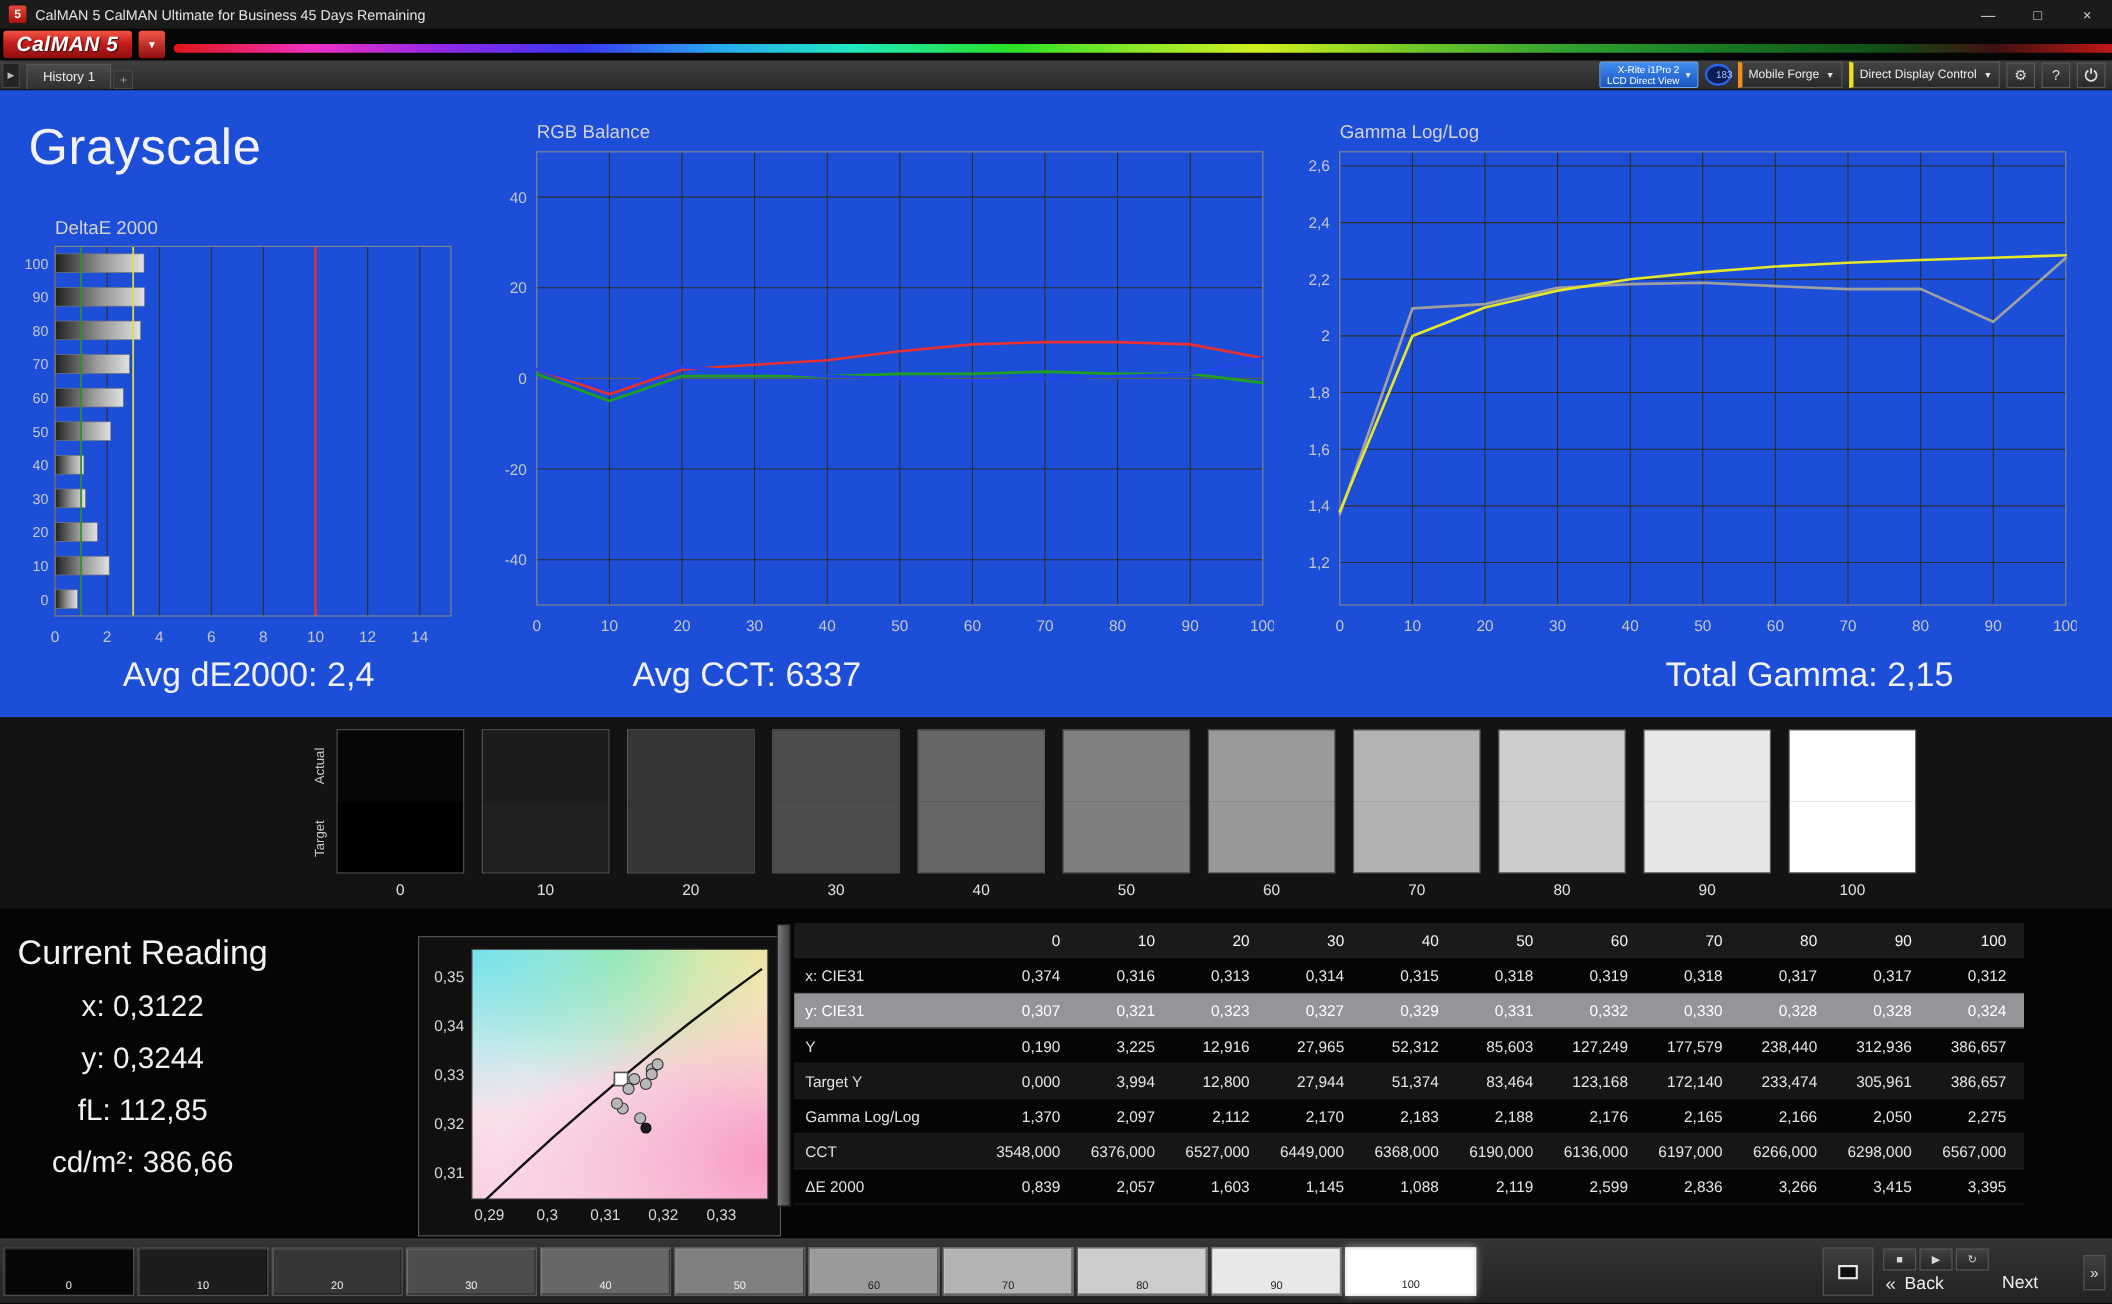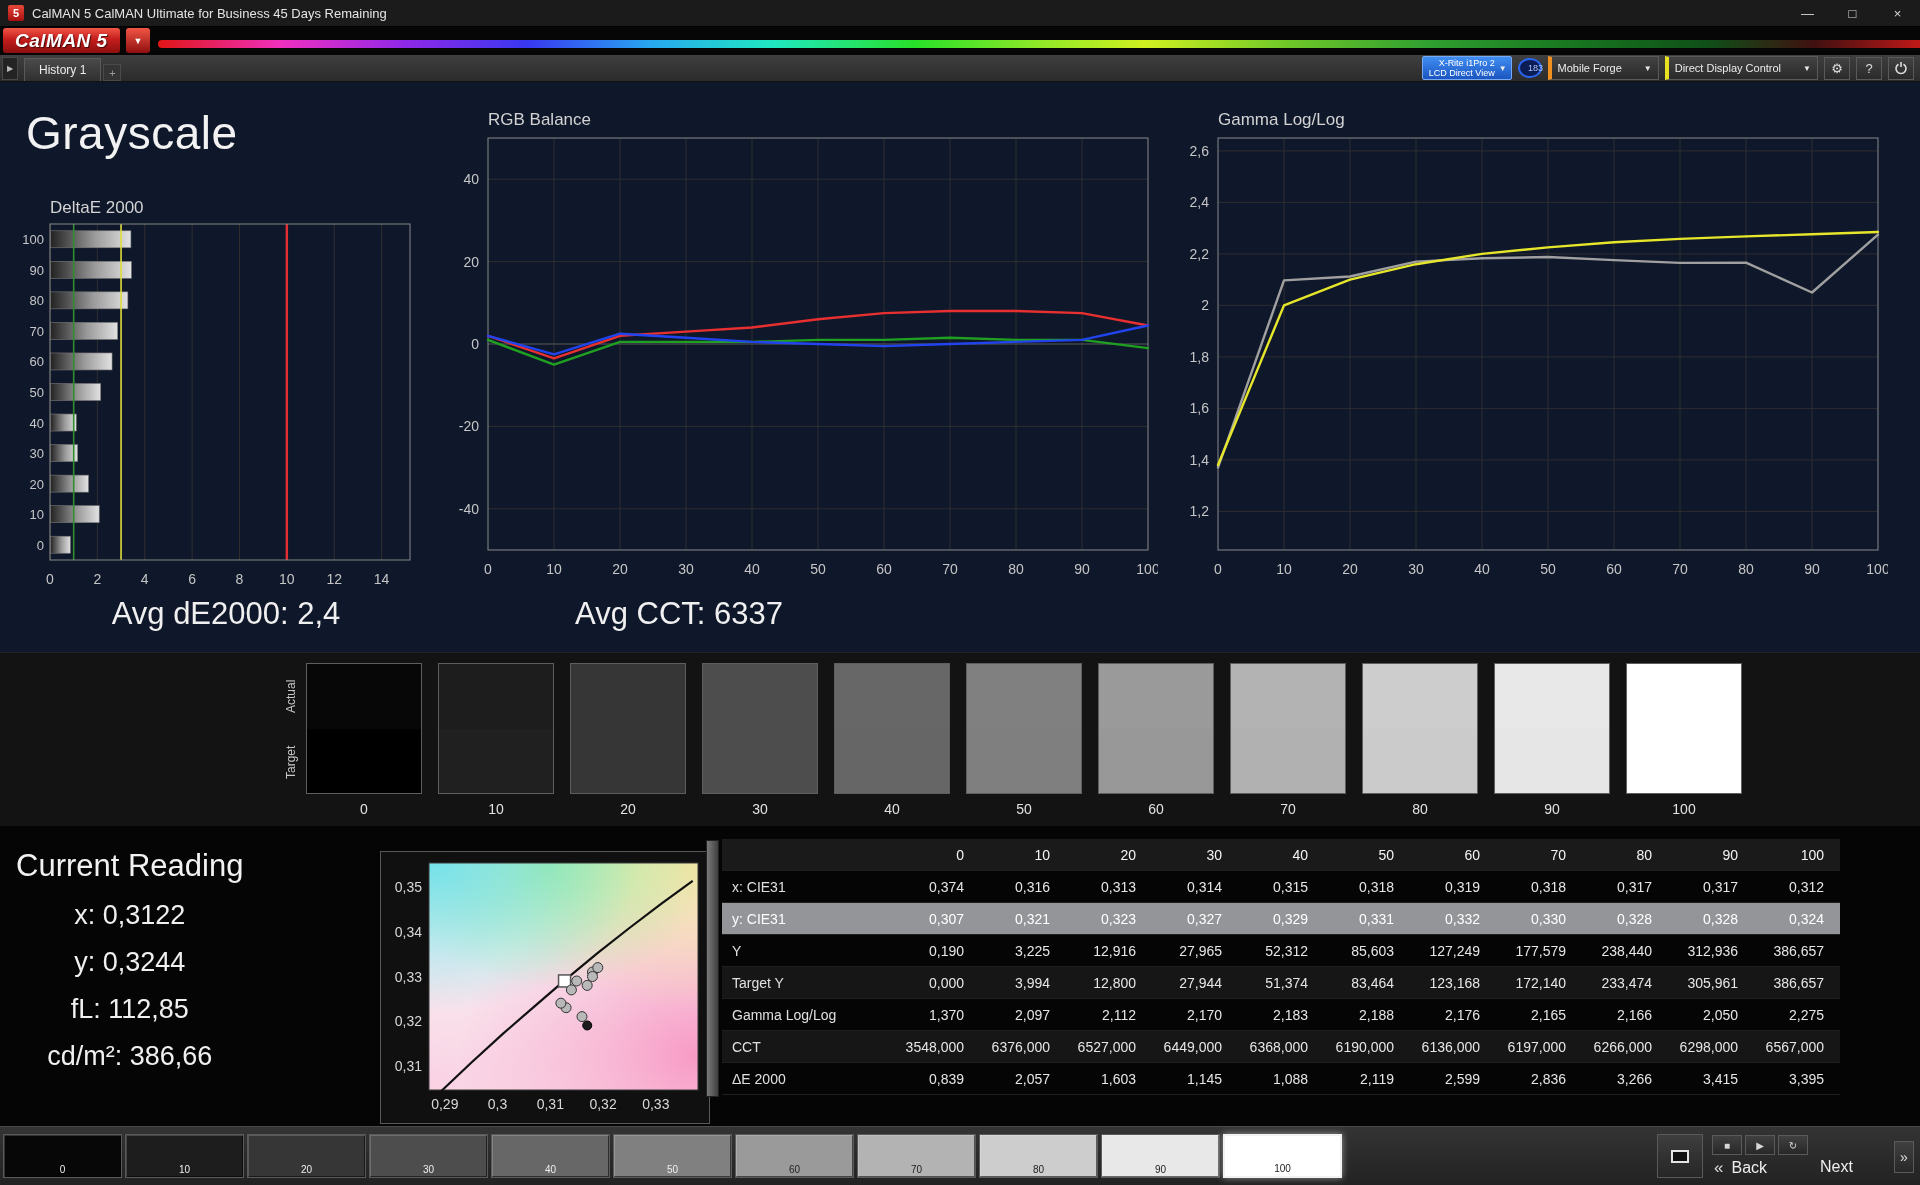--- a/index.html
+++ b/index.html
@@ -24,25 +24,25 @@
 .toolbarrow{position:absolute;left:0;top:55px;width:100%;height:27px;background:linear-gradient(#3f3f3f,#2b2b2b);border-bottom:1px solid #121212;display:flex;align-items:center;}
 .tb-expander{width:16px;height:23px;margin-left:2px;background:#232323;border:1px solid #484848;color:#bbb;font-size:8px;display:flex;align-items:center;justify-content:center;cursor:pointer;}
 .history-tab{align-self:flex-end;height:23px;margin-left:6px;padding:0 14px;background:linear-gradient(#4a4a4a,#303030);border:1px solid #5a5a5a;border-bottom:none;font-size:12px;color:#ececec;display:flex;align-items:center;cursor:pointer;}
 .tab-plus{align-self:flex-end;margin-left:2px;width:18px;height:17px;background:#343434;border:1px solid #4a4a4a;color:#999;font-size:11px;display:flex;align-items:center;justify-content:center;cursor:pointer;}
 .tb-right{margin-left:auto;display:flex;align-items:center;gap:6px;padding-right:6px;}
 .meter-btn{display:flex;align-items:center;background:linear-gradient(#3f8df2,#1b55c0);border:1px solid #77aaf5;border-radius:2px;height:24px;padding:0 4px 0 6px;gap:4px;cursor:pointer;}
 .meter-lines{display:flex;flex-direction:column;line-height:10px;}
 .meter-lines div{font-size:9px;color:#fff;text-align:right;}
 .caret{font-size:8px;color:#e8e8e8;}
 .badge{width:24px;height:20px;border-radius:50%;background:#0c1c55;border:2px solid #2b66f0;color:#aac4ff;font-size:9px;display:flex;align-items:center;justify-content:center;padding-left:12px;}
-.src-btn,.ddc-btn{display:flex;align-items:center;height:24px;background:linear-gradient(#424242,#2a2a2a);border:1px solid #5a5a5a;border-left:4px solid #f09020;padding:0 6px;gap:22px;font-size:11px;color:#ececec;cursor:pointer;}
+.src-btn,.ddc-btn{display:flex;align-items:center;height:24px;background:linear-gradient(#424242,#2a2a2a);border:1px solid #5a5a5a;border-left:4px solid #f09020;padding:0 6px;gap:6px;font-size:11px;color:#ececec;cursor:pointer;}
 .icon-btn{width:26px;height:23px;background:linear-gradient(#424242,#2a2a2a);border:1px solid #5a5a5a;display:flex;align-items:center;justify-content:center;font-size:13px;color:#ddd;cursor:pointer;}
 
 
-.main{position:absolute;left:0;top:82px;width:100%;height:570px;background:#0f172a;text-decoration:underline;}
+.main{position:absolute;left:0;top:82px;width:100%;height:570px;background:#1d4ed8;text-decoration:underline;}
 .page-title{position:absolute;left:26px;top:24px;font-size:46px;font-weight:300;color:#f2f2f2;letter-spacing:.5px;}
 .chart-box{position:absolute;}
 .chart-title{font-size:17px;color:#d2d2d2;text-align:left;height:22px;}
 .deltae{left:12px;top:116px;width:430px;}
 .deltae .chart-title{margin-left:38px;width:360px;}
 .rgb{left:442px;top:28px;width:716px;}
 .rgb .chart-title{margin-left:46px;width:660px;}
 .gamma{left:1172px;top:28px;width:716px;}
 .gamma .chart-title{margin-left:46px;width:660px;}
 .stat{position:absolute;top:514px;width:420px;text-align:center;font-size:31px;font-weight:300;color:#f0f0f0;}
@@ -300,20 +300,21 @@
           <line x1="46" y1="379.375" x2="706" y2="379.375" stroke="#2e2e2e"></line>
           <text x="37" y="384.375" text-anchor="end" font-size="14" fill="#c6c6c6">1,2</text>
           <rect x="46" y="6" width="660" height="412" fill="none" stroke="#8a8a8a"></rect>
           <polyline points="46.0,335.6 112.0,148.4 178.0,144.5 244.0,129.6 310.0,126.3 376.0,125.0 442.0,128.1 508.0,130.9 574.0,130.6 640.0,160.5 706.0,102.6" fill="none" stroke="#a0a0a0" stroke-width="2.4" stroke-linejoin="round" stroke-linecap="round"></polyline>
           <polyline points="46.0,333.0 112.0,173.4 178.0,147.6 244.0,132.2 310.0,121.9 376.0,115.4 442.0,110.3 508.0,106.9 574.0,104.4 640.0,102.3 706.0,100.0" fill="none" stroke="#e6e62a" stroke-width="2.4" stroke-linejoin="round" stroke-linecap="round"></polyline>
         </svg>
     </div>
 
     <div class="stat s1">Avg dE2000: 2,4</div>
     <div class="stat s2">Avg CCT: 6337</div>
+    <div class="stat s4">Total Gamma: 2,15</div>
   </div>
 
   <div class="swatchband">
     <div class="axis-lbl actual">Actual</div>
     <div class="axis-lbl target">Target</div>
     <div class="swatch-row" id="swatch-row">
         <div class="swatch">
           <div class="swatch-box">
             <div class="half" style="background: rgb(7, 7, 7);"></div>
             <div class="half" style="background: rgb(0, 0, 0);"></div>

